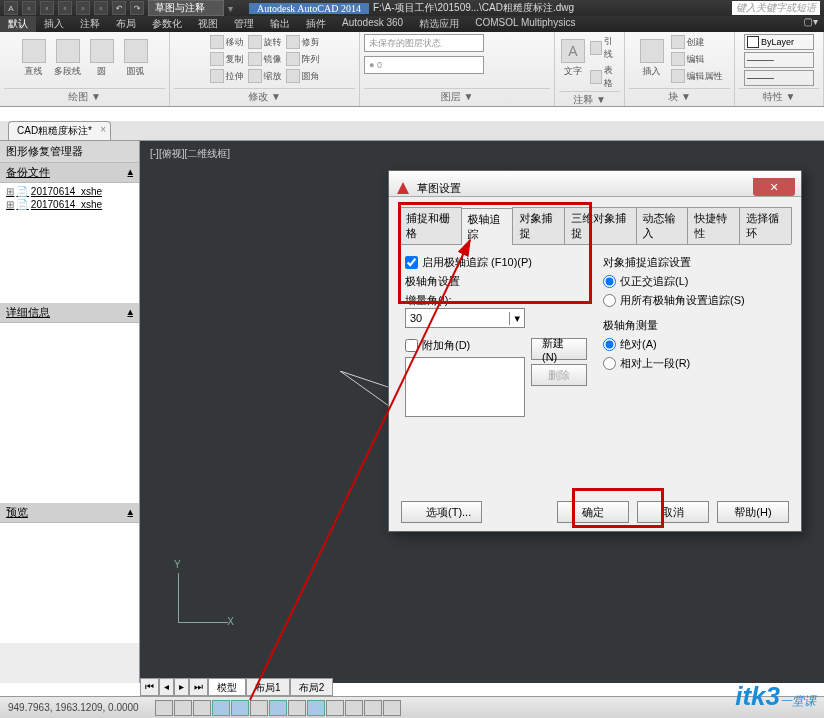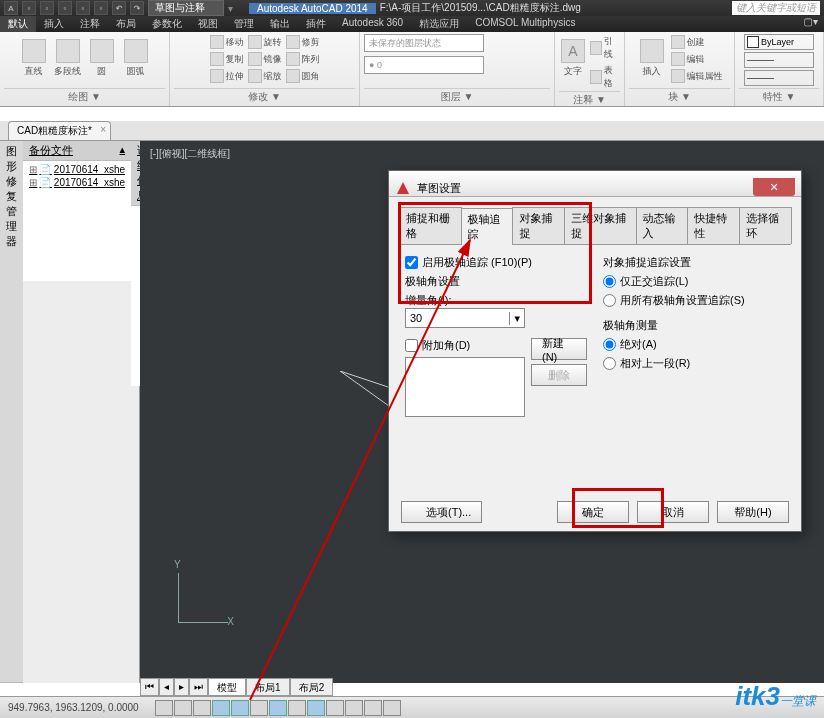--- a/index.html
+++ b/index.html
@@ -2,21 +2,21 @@
 <html><head>
 <meta charset="utf-8">
 <style>
 * { margin: 0; padding: 0; box-sizing: border-box; font-family: "Microsoft YaHei", Arial, sans-serif; }
 body { background: #fff; width: 824px; height: 718px; overflow: hidden; position: relative; }
 
 .titlebar { height: 16px; background: linear-gradient(#3a3a3a, #2a2a2a); display: flex; align-items: center; font-size: 10px; color: #ccc; }
 .titlebar .qat { display: flex; gap: 4px; padding: 0 4px; }
 .titlebar .qat span { width: 14px; height: 14px; background: #444; border: 1px solid #555; display: inline-flex; align-items: center; justify-content: center; font-size: 8px; }
 .titlebar .doc-dd { background: #555; color: #fff; padding: 0 18px 0 6px; font-size: 10px; border: 1px solid #666; }
-.titlebar .app-title { background: #4a7ab3; color: #fff; padding: 0 8px; margin-left: 12px; }
+.titlebar .app-title { background: #4a7ab3; color: #fff; padding: 0 8px; margin-left: 12px; font-family: Liberation Serif, serif; }
 .titlebar .file-path { color: #ddd; padding: 0 4px; }
 .titlebar .search { background: #fff; color: #999; font-size: 10px; padding: 0 4px; margin-left: auto; margin-right: 4px; font-style: italic; }
 
 .ribbon-tabs { height: 16px; background: linear-gradient(#333, #222); display: flex; font-size: 10px; color: #ccc; }
 .ribbon-tabs .tab { padding: 1px 8px; cursor: pointer; }
 .ribbon-tabs .tab.active { background: #444; color: #fff; }
 .ribbon-tabs .ctrl { margin-left: auto; padding: 0 6px; }
 
 .ribbon { height: 75px; background: linear-gradient(#f8f8f8, #e8e8e8); border-bottom: 1px solid #999; display: flex; }
 .panel { border-right: 1px solid #ccc; display: flex; flex-direction: column; align-items: center; padding: 2px 4px; }
@@ -29,21 +29,21 @@
 .btn-sm .ico { width: 14px; height: 14px; background: #ddd; border: 1px solid #bbb; }
 .layer-dd { width: 120px; height: 18px; border: 1px solid #999; background: #fff; font-size: 9px; color: #999; padding: 0 4px; display: flex; align-items: center; }
 .bylayer { width: 70px; height: 16px; border: 1px solid #999; font-size: 9px; display: flex; align-items: center; gap: 2px; padding: 0 2px; }
 .bylayer .sw { width: 12px; height: 12px; border: 1px solid #333; background: #fff; }
 
 .doc-tab-bar { height: 20px; background: #e4e4e4; border-bottom: 1px solid #999; display: flex; align-items: center; padding-left: 8px; margin-top: 14px; }
 .doc-tab { background: #f4f4f4; border: 1px solid #999; border-bottom: none; font-size: 10px; padding: 2px 18px 2px 8px; border-radius: 4px 4px 0 0; position: relative; }
 .doc-tab .x { position: absolute; right: 4px; top: 2px; color: #888; }
 
 .workspace { display: flex; height: 542px; }
-.sidebar { width: 140px; background: #ededed; border-right: 1px solid #999; display: flex; flex-direction: row; }
+.sidebar { width: 140px; background: #ededed; border-right: 1px solid #999; display: flex; flex-direction: column; }
 .palette-title { background: #d8d8d8; font-size: 11px; padding: 3px 6px; border-bottom: 1px solid #bbb; }
 .palette-section { font-size: 11px; text-decoration: underline; }
 .palette-head { background: #d0d0d0; padding: 2px 6px; display: flex; justify-content: space-between; border-bottom: 1px solid #bbb; }
 .palette-body { background: #fff; min-height: 40px; font-size: 10px; padding: 2px; overflow: hidden; }
 .tree-item { display: flex; align-items: center; gap: 2px; padding: 1px 4px; white-space: nowrap; }
 .tree-item .exp { color: #666; }
 
 .canvas { flex: 1; background: #33373a; position: relative; overflow: hidden; }
 .viewport-label { position: absolute; top: 6px; left: 10px; color: #ccc; font-size: 10px; }
 .ucs { position: absolute; bottom: 60px; left: 30px; color: #8a9; font-size: 10px; }

